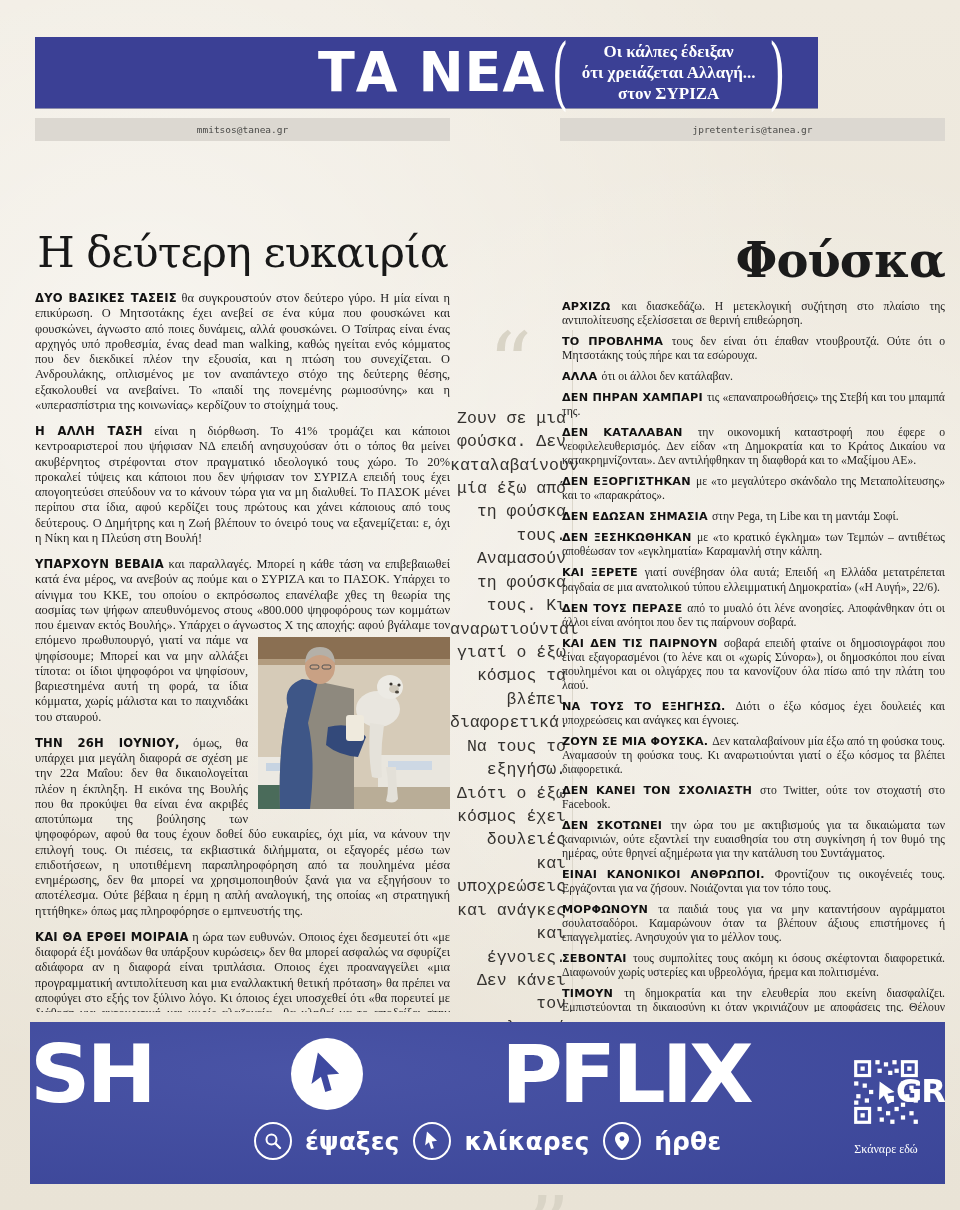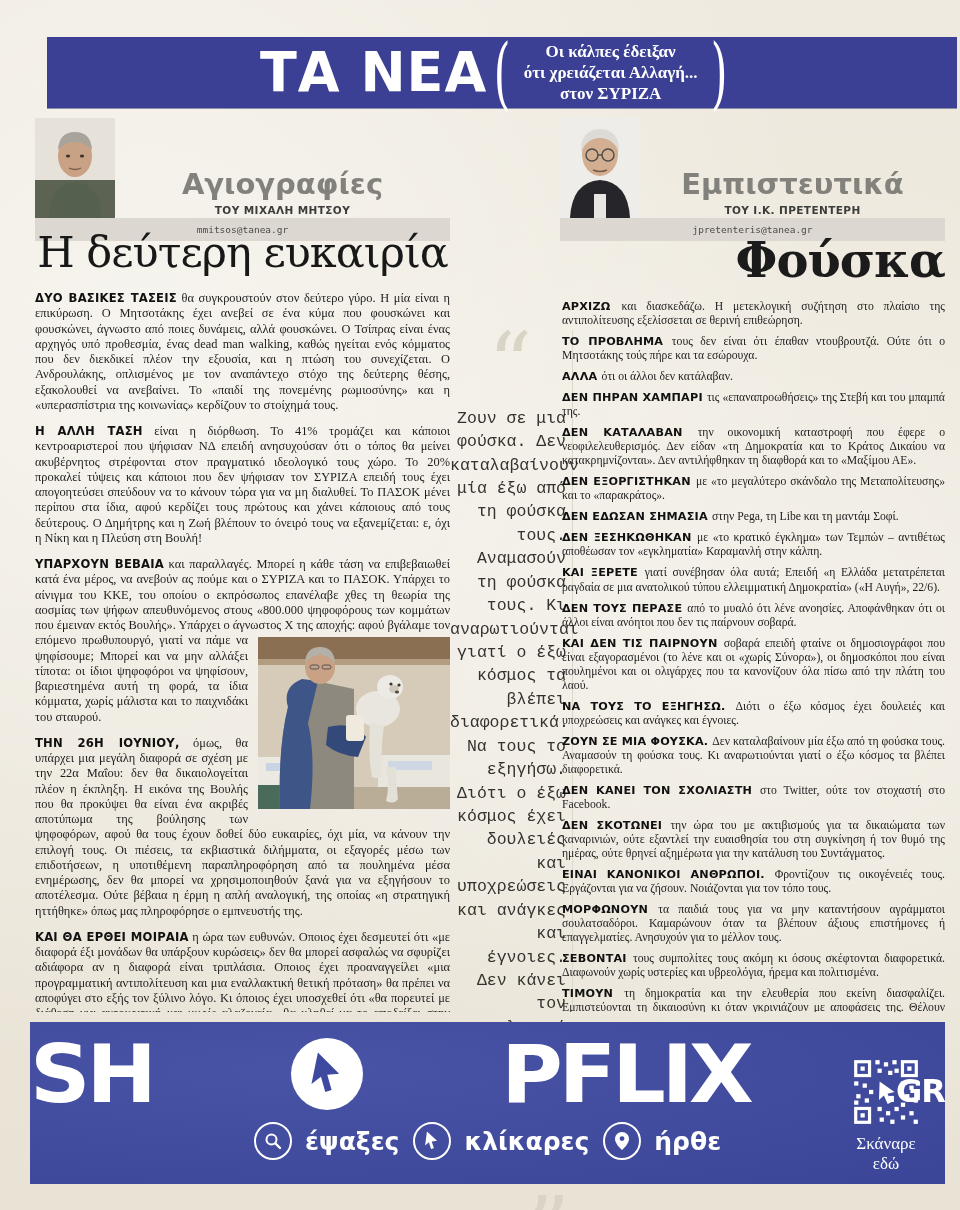--- a/index.html
+++ b/index.html
@@ -3,22 +3,22 @@
 <meta charset="utf-8">
 <style>
   html,body{margin:0;padding:0;}
   body{width:960px;height:1210px;background:#f6f4ef;font-family:"Liberation Serif",serif;}
   .page{position:relative;width:960px;height:1210px;overflow:hidden;
         background:#ece6da;
         background-image:radial-gradient(ellipse at 15% 30%, rgba(255,255,255,.55), rgba(255,255,255,0) 60%),
                          radial-gradient(ellipse at 80% 55%, rgba(255,255,255,.45), rgba(255,255,255,0) 55%),
                          linear-gradient(#efeadf,#e9e3d6);}
   
-  .masthead{position:absolute;left:47px;top:37px;width:910px;height:71px;background:#3b4095;
-            display:flex;align-items:center;justify-content:center;box-shadow:0 1px 0 rgba(40,45,110,.5);}
+  .masthead{position:absolute;left:35px;top:37px;width:783px;height:71px;background:#3b4095;
+            display:flex;align-items:center;justify-content:flex-end;box-shadow:0 1px 0 rgba(40,45,110,.5);}
   .logo{font-family:"DejaVu Sans",sans-serif;font-weight:900;color:#fff;font-size:54px;
         letter-spacing:1px;padding-left:16px;line-height:1;transform:scaleY(1.02);}
   .mast-note{display:flex;align-items:center;gap:6px;color:#fff;padding-right:26px;}
   .paren{font-family:"DejaVu Serif",serif;font-size:78px;font-weight:200;line-height:0;color:#fff;
          transform:scaleX(.55);}
   .note-lines{text-align:center;font-family:"Liberation Serif",serif;font-weight:700;
               font-size:17px;line-height:1.25;}
   
   .author-block{position:absolute;top:118px;height:114px;}
   .author-left{left:35px;width:415px;}
@@ -63,84 +63,47 @@
   .o-disc{width:72px;height:72px;border-radius:50%;background:#fff;display:flex;align-items:center;
           justify-content:center;margin:0 3px;}
   .ad-tld{font-family:"DejaVu Sans",sans-serif;font-weight:900;font-size:32px;letter-spacing:-1px;
           align-self:flex-end;margin-bottom:6px;}
   .ad-tagline-row{display:flex;align-items:center;justify-content:center;gap:14px;margin-top:6px;
                   font-family:"DejaVu Sans",sans-serif;font-weight:700;font-size:25px;}
   .tag-item{display:flex;align-items:center;gap:13px;}
   .tag-icon{width:34px;height:34px;border-radius:50%;border:2px solid #fff;display:flex;
             align-items:center;justify-content:center;}
   .qr-box{position:absolute;right:20px;top:36px;width:78px;text-align:center;}
-  .qr-caption{font-family:"Liberation Serif",serif;font-size:17px;color:#fff;margin-top:4px;}
+  .qr-caption{font-family:"Liberation Serif",serif;font-size:12px;color:#fff;margin-top:12px;}
 </style>
 </head>
 <body>
 
 <div class="page">
 
   <div class="masthead">
     <div class="logo">ΤΑ ΝΕΑ</div>
     <div class="mast-note">
       <span class="paren">(</span>
       <div class="note-lines">
         <div>Οι κάλπες έδειξαν</div>
         <div>ότι χρειάζεται Αλλαγή...</div>
         <div>στον ΣΥΡΙΖΑ</div>
       </div>
       <span class="paren">)</span>
     </div>
   </div>
 
   <div class="author-block author-left">
-    <div class="author-inner">
-      <div class="headshot">
-        <svg width="80" height="100" viewBox="0 0 80 100">
-          <rect width="80" height="100" fill="#e6e2da"></rect>
-          <rect y="62" width="80" height="38" fill="#5c6353"></rect>
-          <path d="M14 100 Q14 66 40 64 Q66 66 66 100 Z" fill="#55604e"></path>
-          <ellipse cx="40" cy="38" rx="17" ry="21" fill="#c9a184"></ellipse>
-          <path d="M23 32 Q24 14 40 14 Q56 14 57 32 Q50 24 40 24 Q30 24 23 32 Z" fill="#a8a49c"></path>
-          <ellipse cx="33" cy="38" rx="2.2" ry="1.6" fill="#3c3830"></ellipse>
-          <ellipse cx="47" cy="38" rx="2.2" ry="1.6" fill="#3c3830"></ellipse>
-          <path d="M34 50 Q40 53 46 50" stroke="#7b5c47" fill="none" stroke-width="1.3"></path>
-        </svg>
-      </div>
-      <div class="kicker-wrap">
-        <div class="kicker">Αγιογραφίες</div>
-        <div class="byline">ΤΟΥ ΜΙΧΑΛΗ ΜΗΤΣΟΥ</div>
-      </div>
-    </div>
     <div class="email-bar">
       <span>mmitsos@tanea.gr</span>
     </div>
   </div>
 
   <div class="author-block author-right">
-    <div class="author-inner">
-      <div class="headshot">
-        <svg width="80" height="100" viewBox="0 0 80 100">
-          <rect width="80" height="100" fill="#efede9"></rect>
-          <path d="M10 100 Q12 64 40 62 Q68 64 70 100 Z" fill="#26262a"></path>
-          <rect x="34" y="76" width="12" height="24" fill="#e8e6e2"></rect>
-          <ellipse cx="40" cy="36" rx="18" ry="22" fill="#d3ae90"></ellipse>
-          <path d="M21 34 Q20 12 40 11 Q60 12 59 34 Q53 20 40 20 Q27 20 21 34 Z" fill="#dddbd6"></path>
-          <circle cx="32" cy="37" r="6" fill="none" stroke="#4c4c4c" stroke-width="1.4"></circle>
-          <circle cx="48" cy="37" r="6" fill="none" stroke="#4c4c4c" stroke-width="1.4"></circle>
-          <line x1="38" y1="37" x2="42" y2="37" stroke="#4c4c4c" stroke-width="1.4"></line>
-          <path d="M33 52 Q40 55 47 52" stroke="#7b5c47" fill="none" stroke-width="1.4"></path>
-        </svg>
-      </div>
-      <div class="kicker-wrap">
-        <div class="kicker">Εμπιστευτικά</div>
-        <div class="byline">ΤΟΥ Ι.Κ. ΠΡΕΤΕΝΤΕΡΗ</div>
-      </div>
-    </div>
     <div class="email-bar">
       <span>jpretenteris@tanea.gr</span>
     </div>
   </div>
 
   <div class="left-article">
     <h1 class="headline-left">Η δεύτερη ευκαιρία</h1>
     <div class="body-copy">
       <p><b class="lead">ΔΥΟ ΒΑΣΙΚΕΣ ΤΑΣΕΙΣ</b> <span>θα συγκρουστούν στον δεύτερο γύρο. Η μία είναι η επικύρωση. Ο Μητσοτάκης έχει ανεβεί σε ένα κύμα που φουσκώνει και φουσκώνει, άγνωστο από ποιες δυνάμεις, αλλά φουσκώνει. Ο Τσίπρας είναι ένας αρχηγός υπό προθεσμία, ένας dead man walking, καθώς ηγείται ενός κόμματος που δεν διεκδικεί πλέον την εξουσία, και η πτώση του συνεχίζεται. Ο Ανδρουλάκης, οπλισμένος με τον αναπάντεχο στόχο της δεύτερης θέσης, εξακολουθεί να ανεβαίνει. Το «παιδί της πονεμένης ρωμιοσύνης» και η «υπερασπίστρια της κοινωνίας» κερδίζουν το στοίχημά τους.</span></p>
       <p><b class="lead">Η ΑΛΛΗ ΤΑΣΗ</b> <span>είναι η διόρθωση. Το 41% τρομάζει και κάποιοι κεντροαριστεροί που ψήφισαν ΝΔ επειδή ανησυχούσαν ότι ο τόπος θα μείνει ακυβέρνητος στρέφονται στον πραγματικό ιδεολογικό τους χώρο. Το 20% προκαλεί τύψεις και κάποιοι που δεν ψήφισαν τον ΣΥΡΙΖΑ επειδή τους έχει απογοητεύσει σπεύδουν να το κάνουν τώρα για να μη διαλυθεί. Το ΠΑΣΟΚ μένει περίπου στα ίδια, αφού κερδίζει τους πρώτους και χάνει κάποιους από τους δεύτερους. Ο Δημήτρης και η Ζωή βλέπουν το όνειρό τους να εξανεμίζεται: ε, όχι η Νίκη και η Πλεύση στη Βουλή!</span></p>

